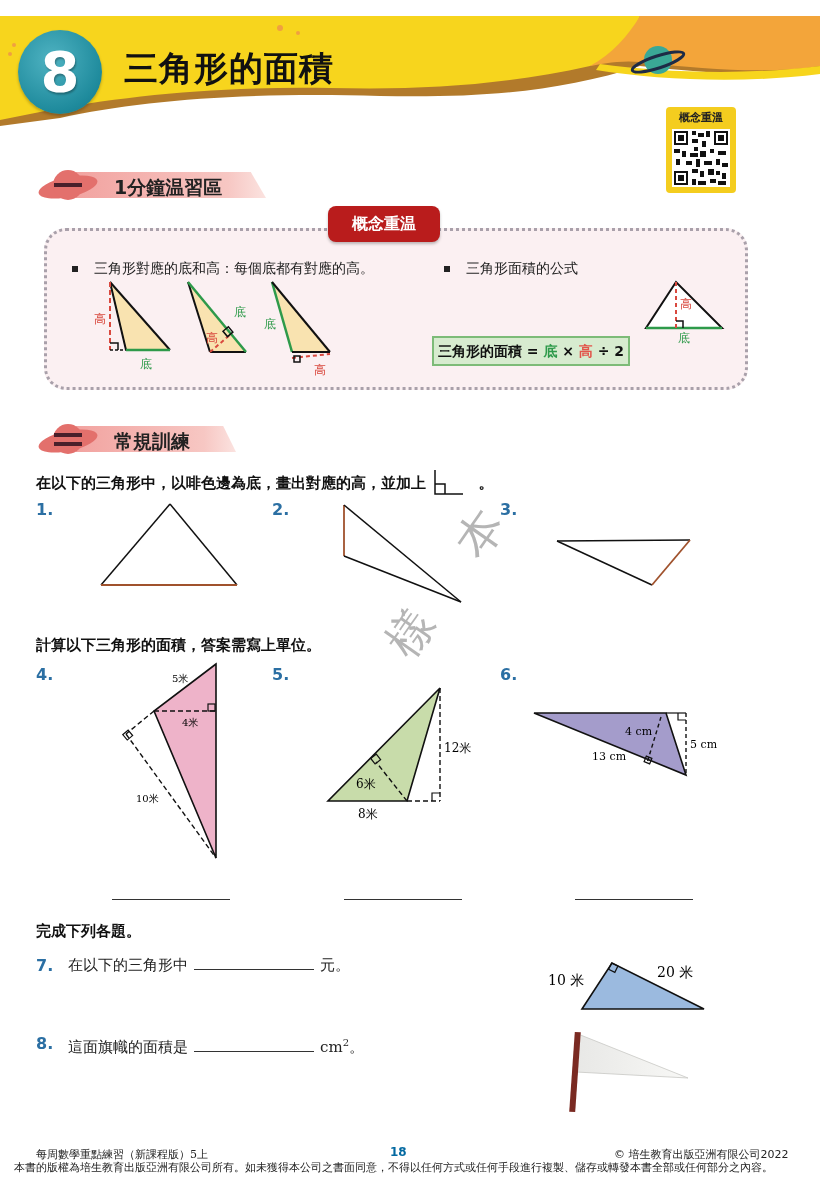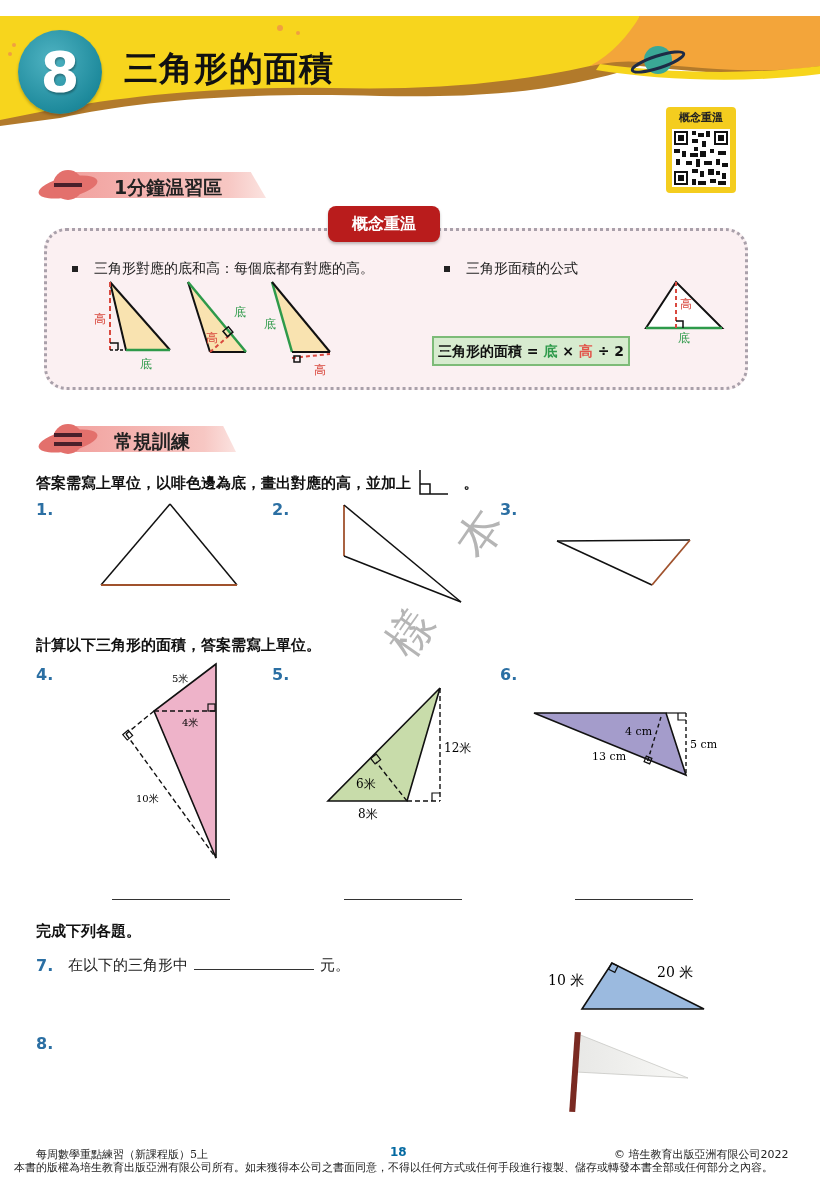--- a/index.html
+++ b/index.html
@@ -193,21 +193,21 @@
   <svg class="sec-planet" viewBox="0 0 64 34">
     <ellipse cx="32" cy="19" rx="30" ry="10" fill="#e3706c" transform="rotate(-12 32 19)"></ellipse>
     <circle cx="32" cy="17" r="15" fill="#e3706c"></circle>
     <rect x="18" y="11" width="28" height="4" fill="#4a1f2a"></rect>
     <rect x="18" y="20" width="28" height="4" fill="#4a1f2a"></rect>
   </svg>
   <div class="sec-title" style="left:78px;">常規訓練</div>
 </div>
 
 <div class="instr" style="left:36px;top:470px;">
-  <span>答案需寫上單位，以啡色邊為底，畫出對應的高，並加上</span>
+  <span>在以下的三角形中，以啡色邊為底，畫出對應的高，並加上</span>
   <svg width="32" height="26" viewBox="0 0 32 26" style="vertical-align:-8px;margin-left:2px;">
     <polyline points="2,0 2,24 30,24" fill="none" stroke="#111" stroke-width="1.5"></polyline>
     <polyline points="2,14 12,14 12,24" fill="none" stroke="#111" stroke-width="1.5"></polyline>
   </svg>
   <span style="margin-left:8px;">。</span>
 </div>
 
 <div class="qnum" style="left:36px;top:500px;">1.</div>
 <div class="qnum" style="left:272px;top:500px;">2.</div>
 <div class="qnum" style="left:500px;top:500px;">3.</div>
@@ -281,20 +281,21 @@
 </div>
 <svg style="position:absolute;left:540px;top:955px;" width="180" height="60" viewBox="0 0 180 60">
   <polygon points="42,54 72,8 164,54" fill="#9bbadf" stroke="#111" stroke-width="1.6"></polygon>
   <rect x="70" y="9" width="7" height="7" fill="none" stroke="#111" stroke-width="1.2" transform="rotate(26 73 12)"></rect>
   <text x="8" y="30" font-size="14" class="diagram-label">10 米</text>
   <text x="117" y="22" font-size="14" class="diagram-label">20 米</text>
 </svg>
 
 <div class="qnum" style="left:36px;top:1034px;">8.</div>
 <div class="word-q" style="left:68px;top:1028px;">
+  <div><span>這面旗幟的面積是</span><span class="blank"></span><span>cm</span><sup style="font-size:10px;">2</sup><span>。</span></div>
 </div>
 <svg style="position:absolute;left:560px;top:1030px;" width="140" height="84" viewBox="0 0 140 84">
   <defs>
     <linearGradient id="flagGrad" x1="0" y1="0" x2="1" y2="0">
       <stop offset="0" stop-color="#e8e8e6"></stop>
         <stop offset="1" stop-color="#f8f8f6"></stop>
     </linearGradient>
   </defs>
   <polygon points="18,4 128,48 16,42" fill="url(#flagGrad)" stroke="#c8c8c4" stroke-width="0.8"></polygon>
   <rect x="12" y="2" width="6" height="80" fill="#7a2a22" transform="rotate(4 15 42)"></rect>

